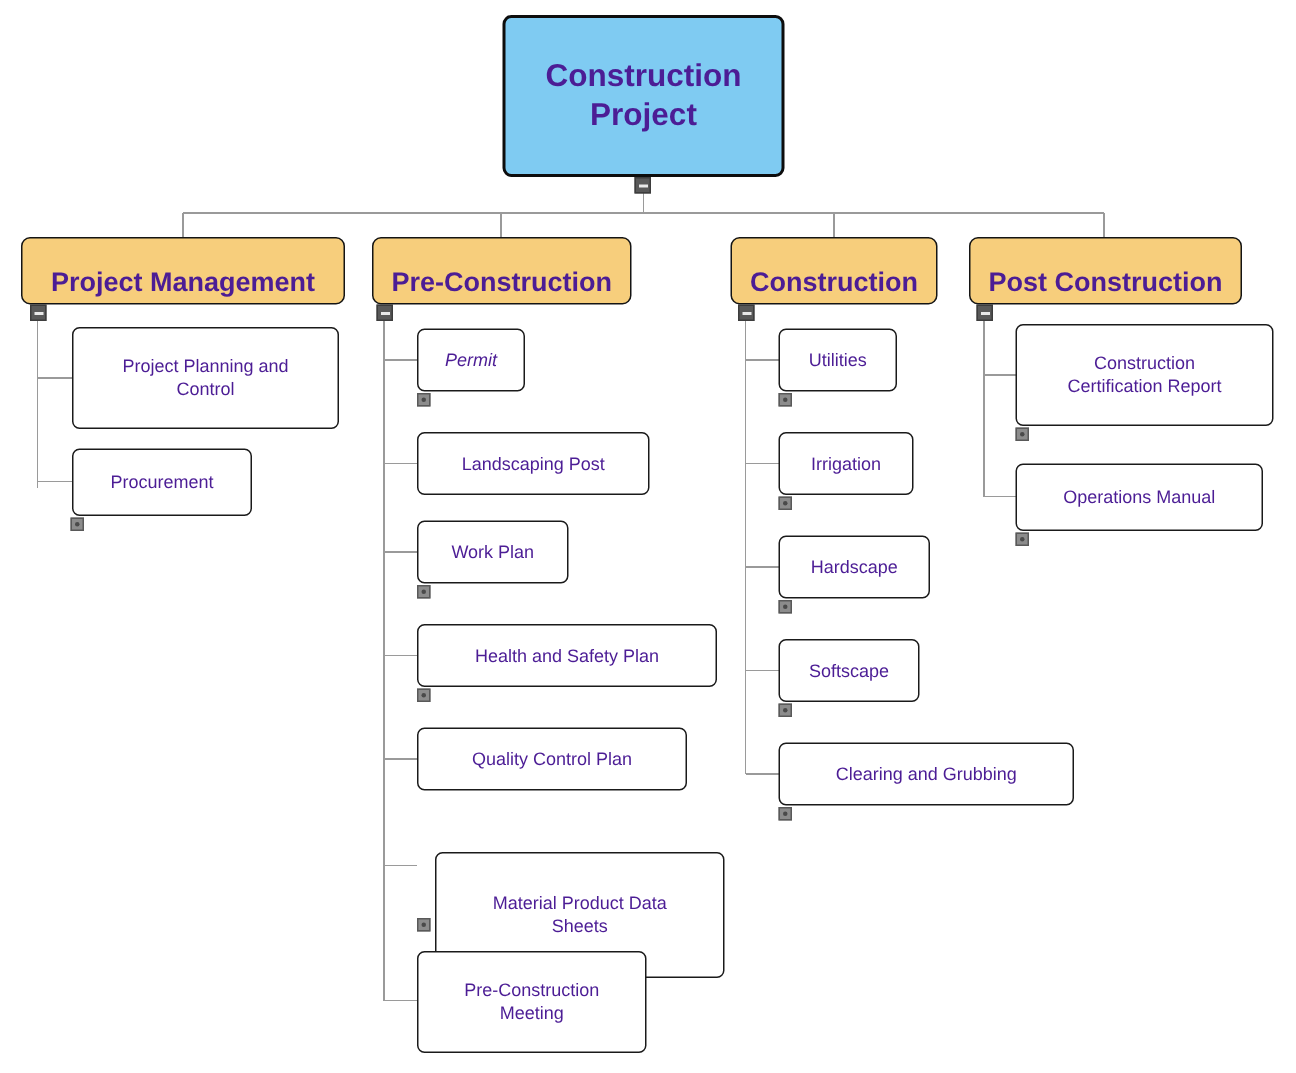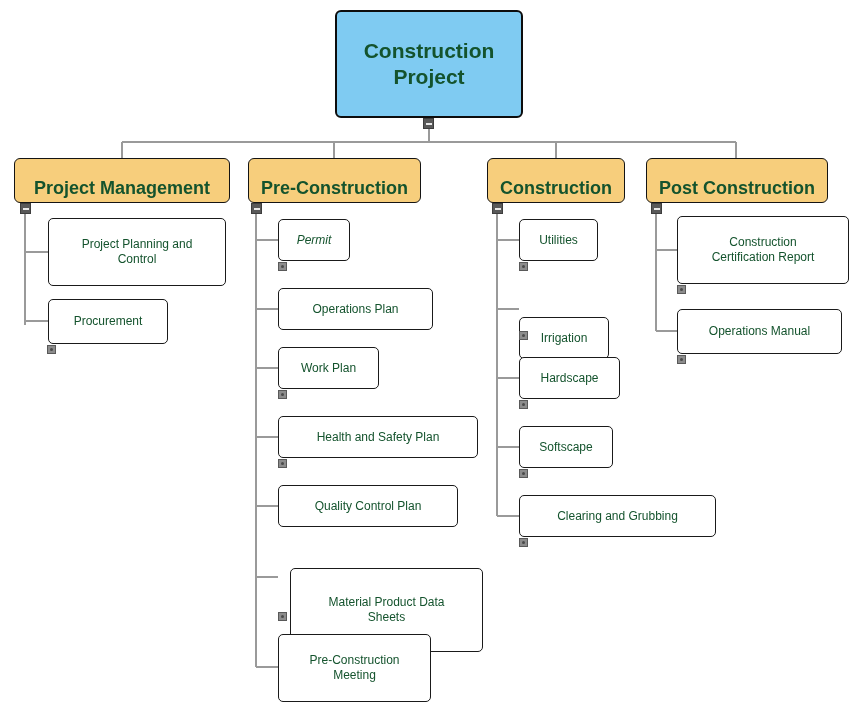--- a/index.html
+++ b/index.html
@@ -28,21 +28,21 @@
   .node {
     position: absolute;
     box-sizing: border-box;
     display: flex;
     align-items: center;
     justify-content: center;
     text-align: center;
     border: 1.5px solid #1a1a1a;
     border-radius: 5px;
     background: #ffffff;
-    color: #14532d;
+    color: #4c1d95;
     line-height: 1.22;
     padding: 2px 8px;
   }
   .node.root {
     background: #7FCBF2;
     border: 2px solid #0d0d0d;
     border-radius: 6px;
     font-weight: bold;
     font-size: 21px;
   }
@@ -171,21 +171,21 @@
     <span class="node-label">Pre-Construction</span>
   </div>
   <div class="marker minus" style="left:251px; top:203px;"></div>
 
   <div class="node leaf" style="left:278px; top:219px; width:72px; height:42px;font-style:italic;">
     <span class="node-label">Permit</span>
   </div>
   <div class="marker dot" style="left:278px; top:262px;"></div>
 
   <div class="node leaf" style="left:278px; top:288px; width:155px; height:42px;">
-    <span class="node-label">Operations Plan</span>
+    <span class="node-label">Landscaping Post</span>
   </div>
 
   <div class="node leaf" style="left:278px; top:347px; width:101px; height:42px;">
     <span class="node-label">Work Plan</span>
   </div>
   <div class="marker dot" style="left:278px; top:390px;"></div>
 
   <div class="node leaf" style="left:278px; top:416px; width:200px; height:42px;">
     <span class="node-label">Health and Safety Plan</span>
   </div>
@@ -213,21 +213,21 @@
   <div class="node level2" style="left:487px; top:158px; width:138px; height:45px;">
     <span class="node-label">Construction</span>
   </div>
   <div class="marker minus" style="left:492px; top:203px;"></div>
 
   <div class="node leaf" style="left:519px; top:219px; width:79px; height:42px;">
     <span class="node-label">Utilities</span>
   </div>
   <div class="marker dot" style="left:519px; top:262px;"></div>
 
-  <div class="node leaf" style="left:519px; top:288px; width:90px; height:42px;margin-top:29px;">
+  <div class="node leaf" style="left:519px; top:288px; width:90px; height:42px;">
     <span class="node-label">Irrigation</span>
   </div>
   <div class="marker dot" style="left:519px; top:331px;"></div>
 
   <div class="node leaf" style="left:519px; top:357px; width:101px; height:42px;align-items:center;">
     <span class="node-label">Hardscape</span>
   </div>
   <div class="marker dot" style="left:519px; top:400px;"></div>
 
   <div class="node leaf" style="left:519px; top:426px; width:94px; height:42px;">

